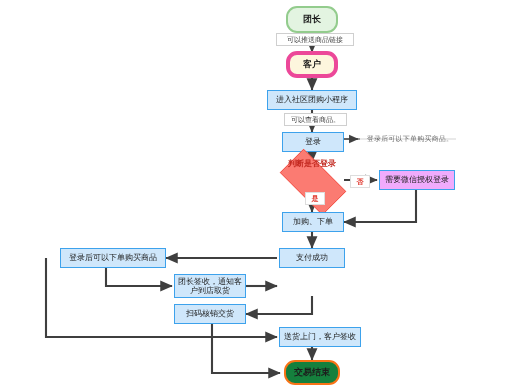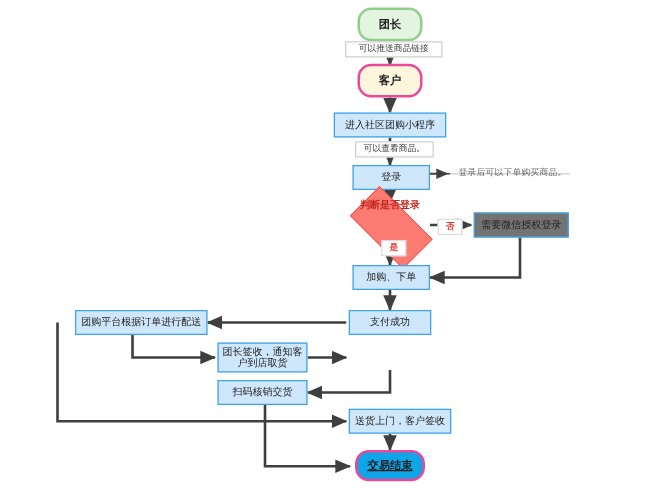--- a/index.html
+++ b/index.html
@@ -21,30 +21,30 @@
     line-height:1.15;
     color:#1d1d1d;
     z-index:3;
   }
   .n-term{
     border-radius:11px;
     font-size:9px;
     font-weight:bold;
   }
   .n-start{ background:#e3f4e1; border:2px solid #93cc8d; }
-  .n-cust { background:#fdf6dd; border:2px solid #ec4899; }
-  .n-end  { background:#0ea5e9; border:2px solid #ec4899;text-decoration:underline; }
+  .n-cust { background:#fdf6dd; border:4px solid #ec4899; }
+  .n-end  { background:#15803d; border:2px solid #f97316; }
 
   .n-proc{
     background:#cfe7fb;
     border:1px solid #3da2ec;
     font-size:8px;
     padding:1px 2px;
   }
-  .n-proc.lite{ background:#737373; }
+  .n-proc.lite{ background:#f0abfc; }
 
   .n-dec{
     width:84px;height:46px;
     position:absolute;
     z-index:3;
     display:flex;justify-content:center;
     font-size:8px;color:#c2281f;font-weight:bold;
   }
   .n-dec .dia{
     position:absolute;left:0;top:0;width:100%;height:100%;
@@ -167,21 +167,21 @@
 
   <div class="node n-proc" style="left:282px;top:212px;width:62px;height:20px;">
     <span>加购、下单</span>
   </div>
 
   <div class="node n-proc" style="left:279px;top:248px;width:66px;height:20px;">
     <span>支付成功</span>
   </div>
 
   <div class="node n-proc" style="left:60px;top:248px;width:106px;height:20px;">
-    <span>团购平台根据订单进行配送</span>
+    <span>登录后可以下单购买商品</span>
   </div>
 
   <div class="node n-proc" style="left:174px;top:274px;width:72px;height:24px;">
     <span>团长签收，通知客户到店取货</span>
   </div>
 
 
   <div class="node n-proc" style="left:174px;top:304px;width:72px;height:20px;">
     <span>扫码核销交货</span>
   </div>

